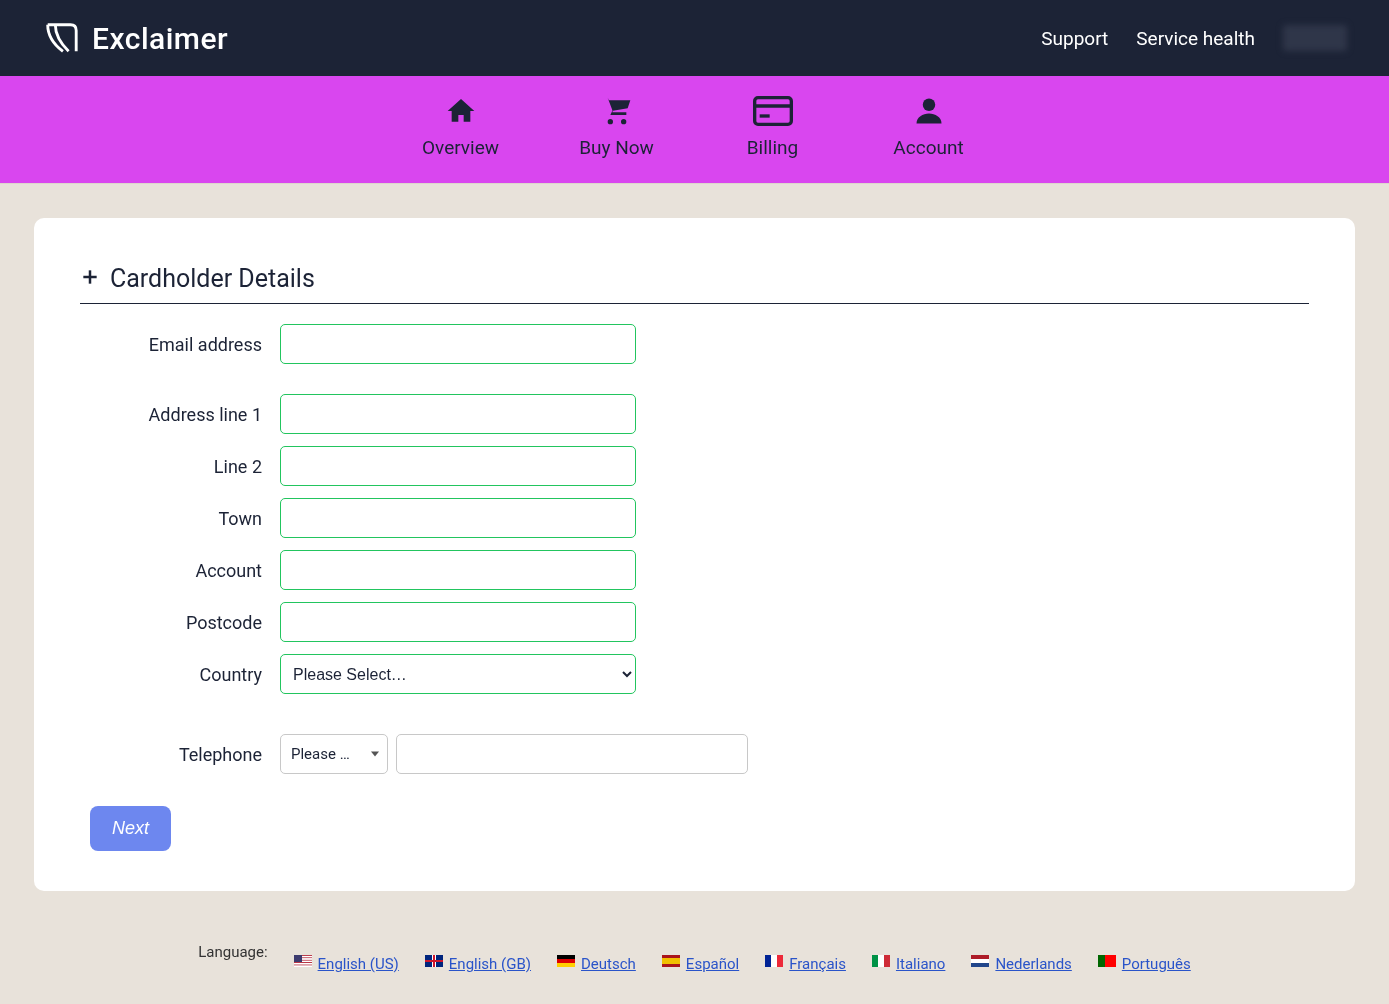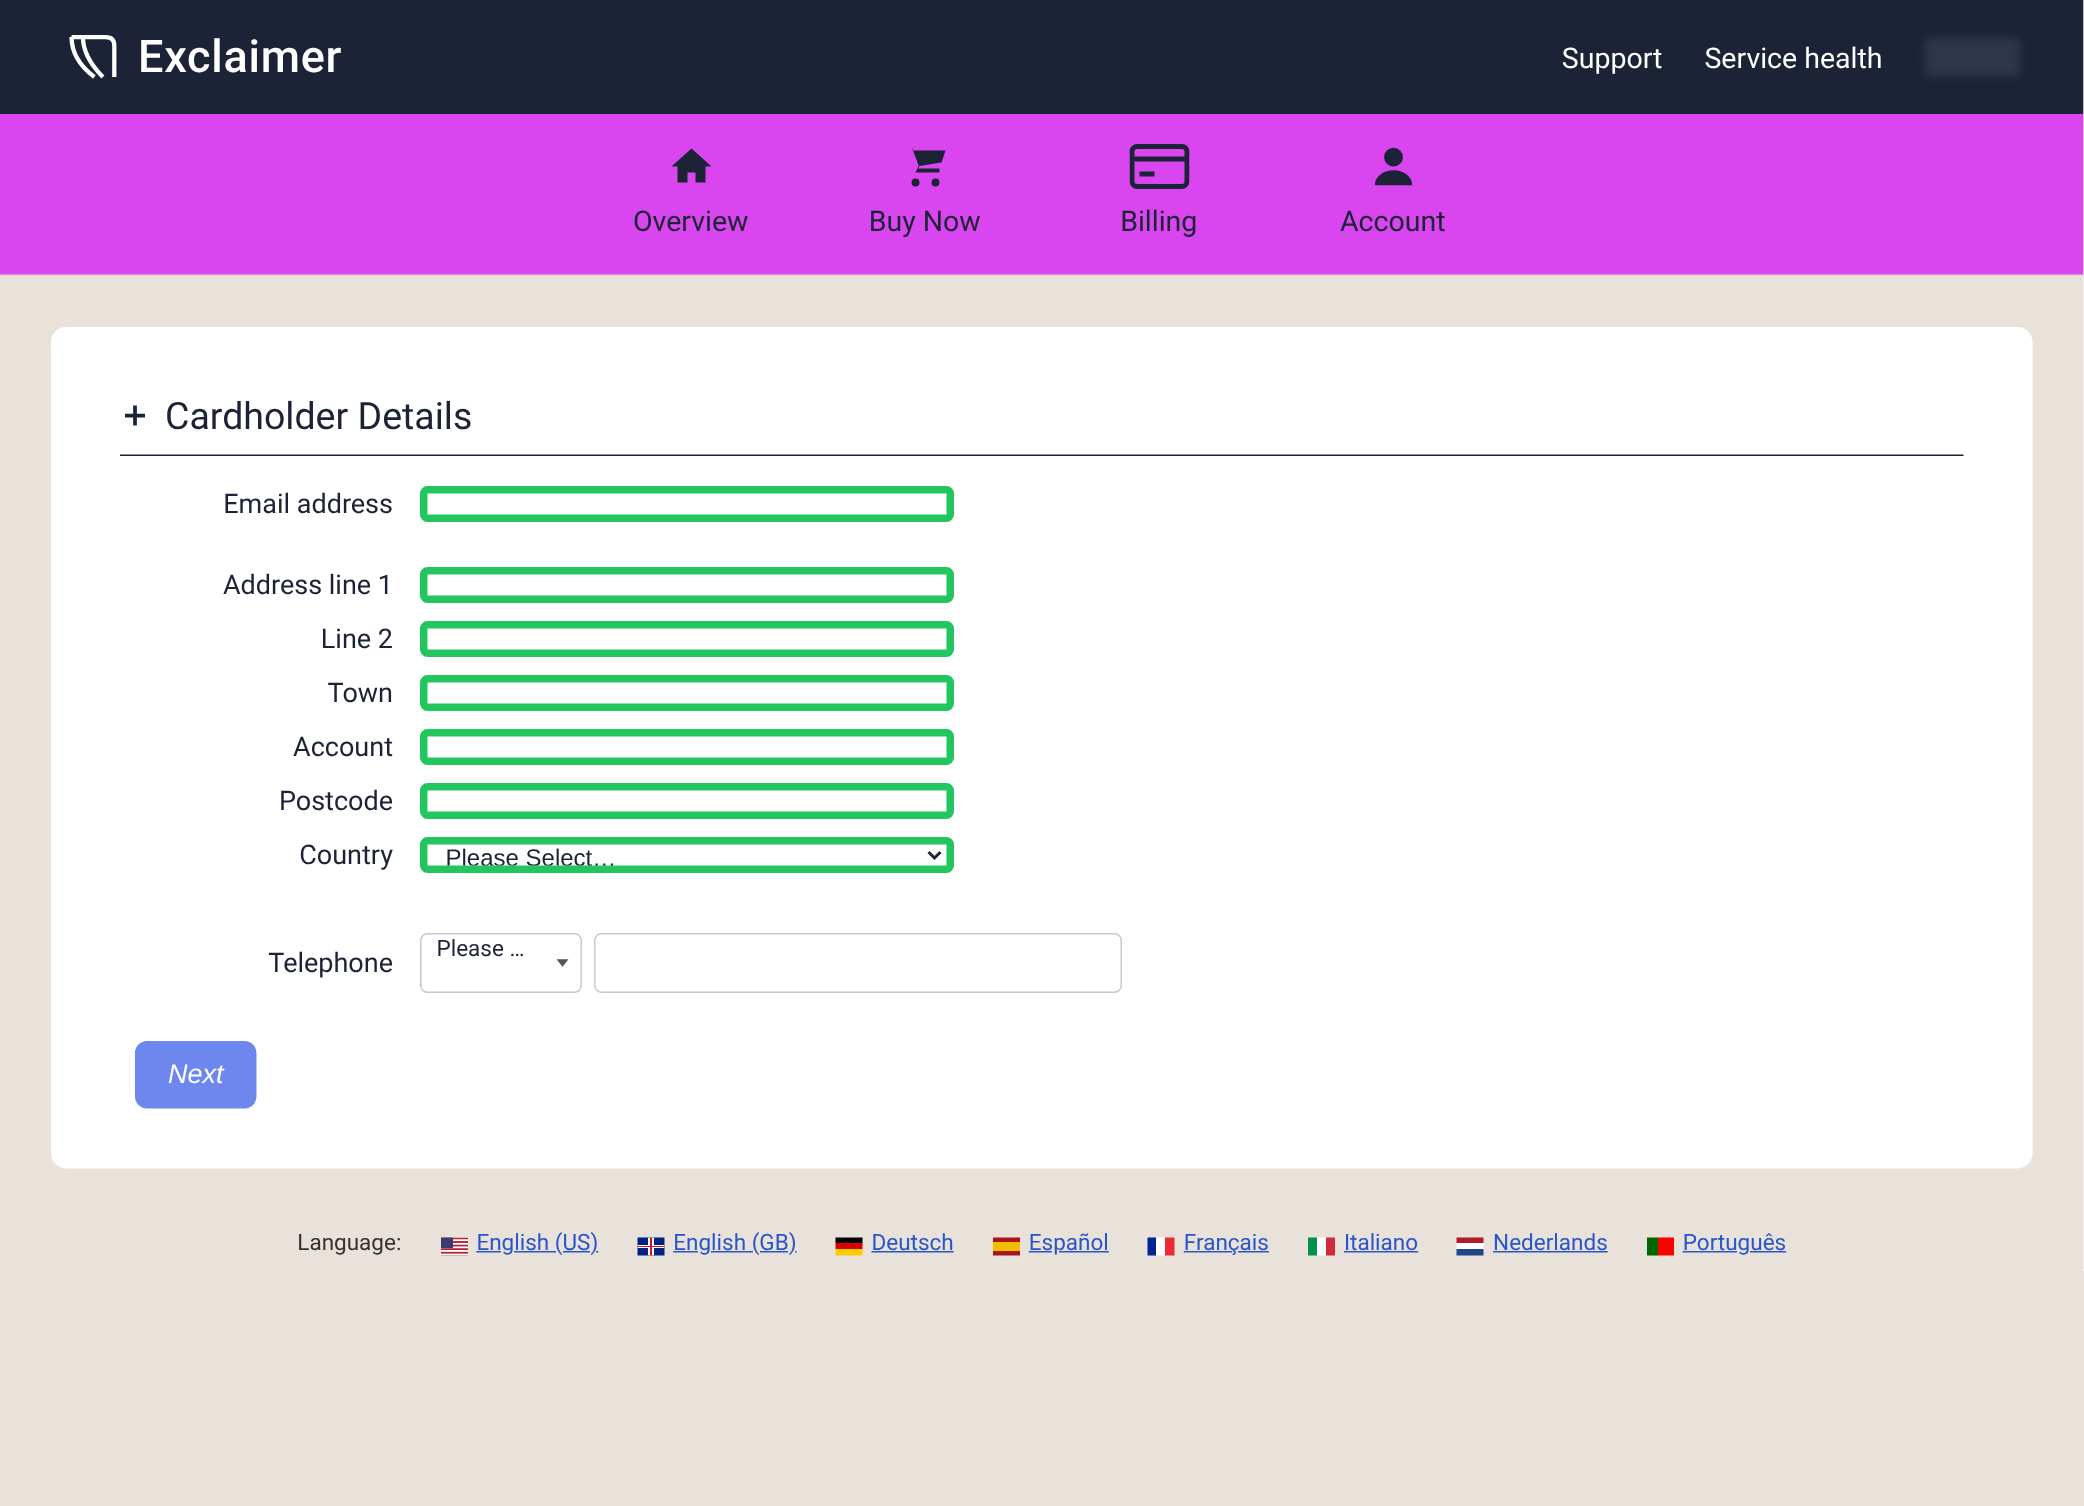--- a/index.html
+++ b/index.html
@@ -109,22 +109,22 @@
   .form-row.gap-above-lg { margin-top: 40px; }
   .form-label {
     width: 200px;
     text-align: right;
     padding-right: 18px;
     font-size: 18px;
     color: #1c2336;
   }
   .form-input {
     width: 356px;
-    height: 24px;
-    border: 5px solid #22c55e;
+    height: 40px;
+    border: 1px solid #22c55e;
     border-radius: 5px;
     padding: 0 12px;
     font-size: 16px;
     color: #1c2336;
     background: #fff;
   }
   select.form-input {
     appearance: auto;
     padding: 0 8px;
   }
@@ -136,20 +136,21 @@
     width: 108px;
     height: 40px;
     border: 1px solid #c8c8c8;
     border-radius: 5px;
     font-size: 15px;
     padding: 0 22px 0 10px;
     color: #1c2336;
     background: #fff;
     position: relative;
     display: flex;
+    align-items: center;
     overflow: hidden;
     white-space: nowrap;
   }
   .tel-code::after {
     content: "";
     position: absolute;
     right: 8px;
     top: 50%;
     width: 0; height: 0;
     border-left: 4px solid transparent;
@@ -190,25 +191,26 @@
     justify-content: center;
     align-items: center;
     gap: 26px;
     flex-wrap: wrap;
     font-size: 15px;
     color: #333;
   }
   .lang-label { color: #333; }
   .lang-item {
     display: inline-flex;
-    align-items: flex-end;
+    align-items: flex-start;
     gap: 6px;
     color: #2a54c9;
     text-decoration: underline;
     cursor: pointer;
+    margin-top: 24px;
   }
   .flag {
     width: 18px; height: 12px;
     display: inline-block;
     background: #ccc;
     position: relative;
     flex-shrink: 0;
   }
   .flag-us { background: linear-gradient(#b22234 50%, #fff 50%); background-size: 100% 2.4px; position:relative; }
   .flag-us::before { content:""; position:absolute; left:0; top:0; width:8px; height:7px; background:#3c3b6e; }

